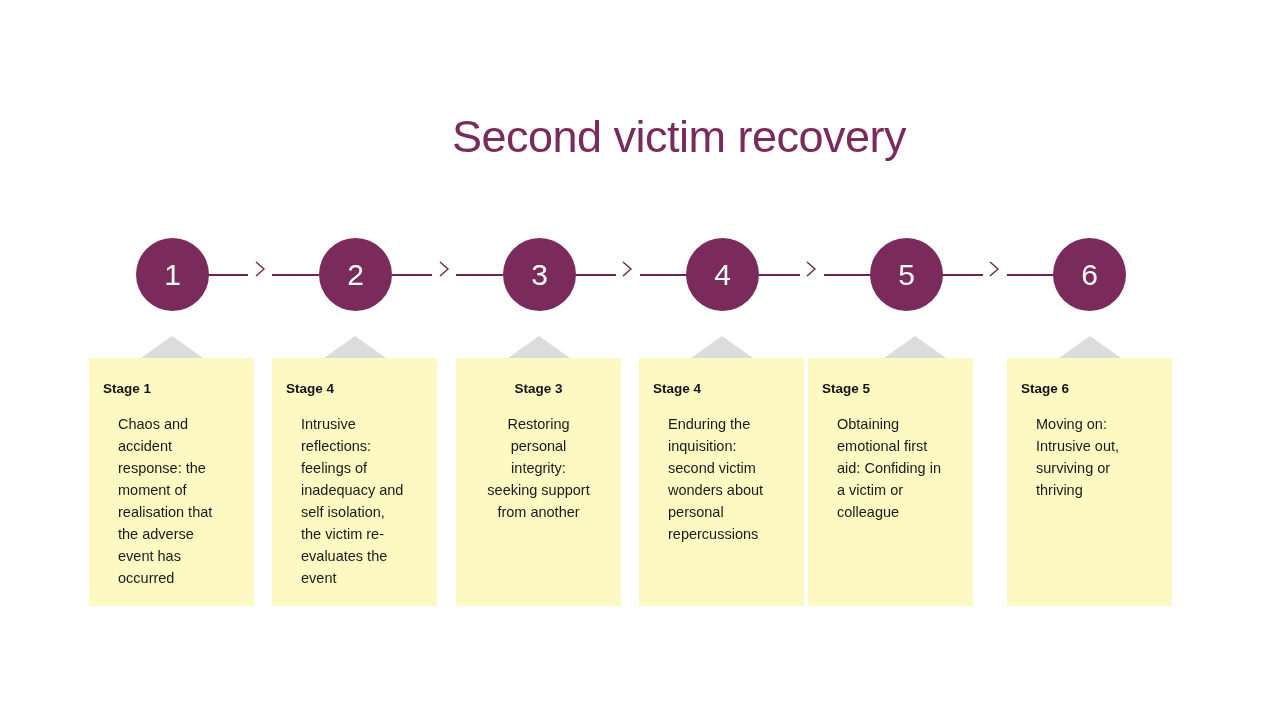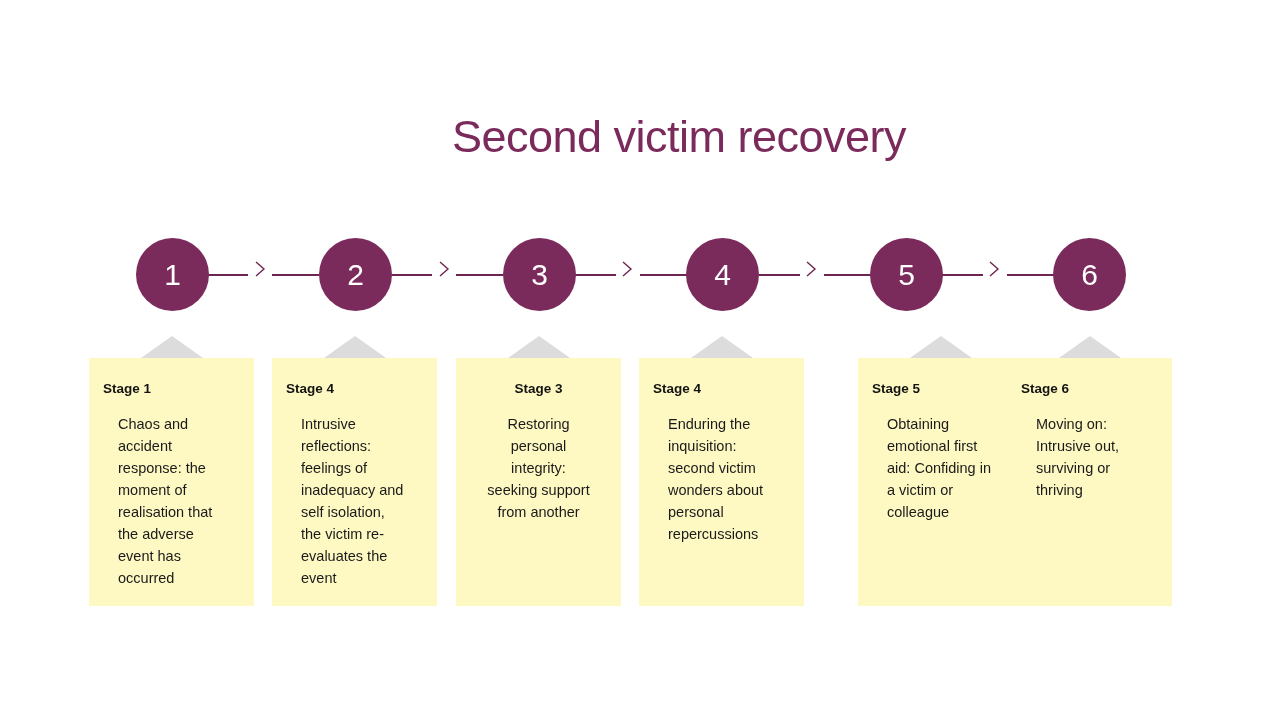--- a/index.html
+++ b/index.html
@@ -221,21 +221,21 @@
     </div>
 
     <div class="card" style="left:639px;">
       <div class="card-notch"></div>
       <div class="card-body">
         <p class="card-heading">Stage 4</p>
         <p class="card-text">Enduring the inquisition: second victim wonders about personal repercussions</p>
       </div>
     </div>
 
-    <div class="card" style="left:858px;">
+    <div class="card" style="left:808px;padding-left:48px;">
       <div class="card-notch"></div>
       <div class="card-body">
         <p class="card-heading">Stage 5</p>
         <p class="card-text">Obtaining emotional first aid: Confiding in a victim or colleague</p>
       </div>
     </div>
 
     <div class="card" style="left:1007px;">
       <div class="card-notch"></div>
       <div class="card-body">

